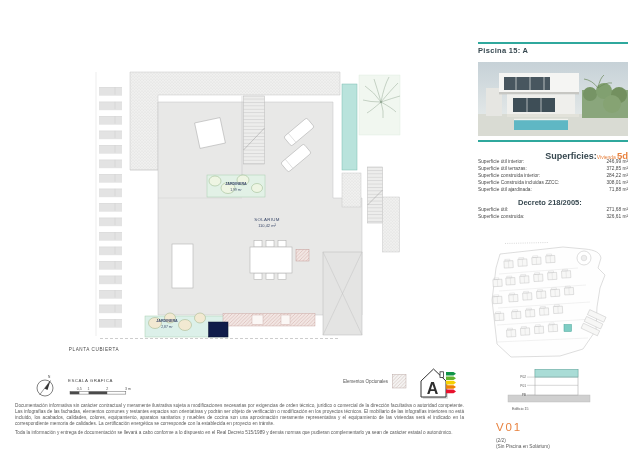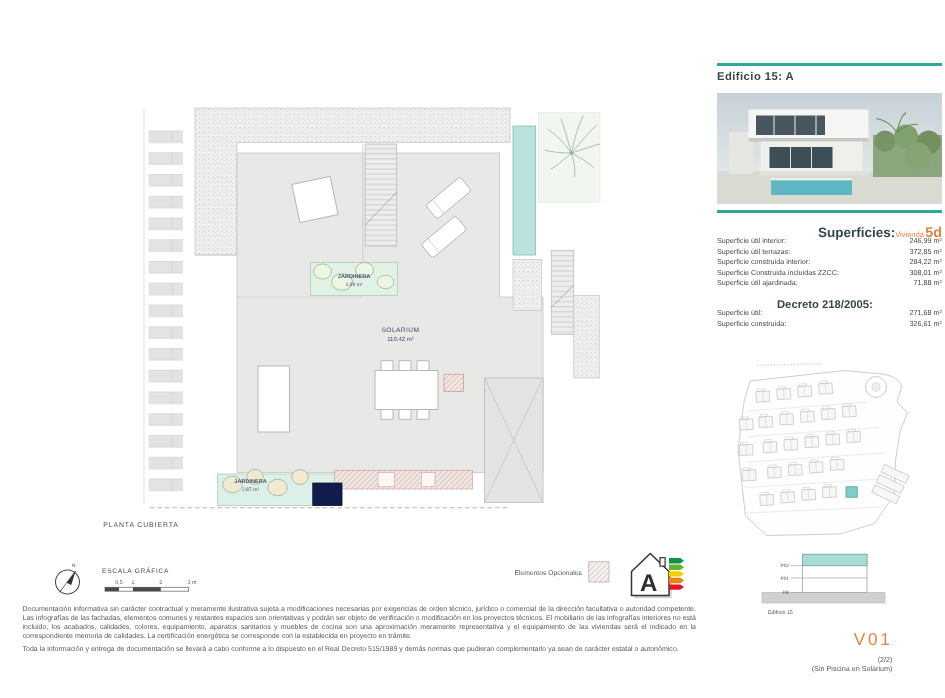--- a/index.html
+++ b/index.html
@@ -15,21 +15,21 @@
   .sup-head .h1{font-size:9px;font-weight:bold;color:#36474f;}
   .viv{color:#e8823f;}
   .viv .small{font-size:5px;margin-right:1px;}
   .viv .big{font-size:9.5px;font-weight:bold;}
   .srow{position:absolute;left:478px;width:150px;display:flex;justify-content:space-between;
         font-size:4.8px;color:#4a4a4a;line-height:1;}
   .dec-head{position:absolute;left:478px;top:198px;font-size:7.5px;font-weight:bold;color:#36474f;padding-left:40px;}
   .disclaimer{position:absolute;left:15px;top:403px;width:449px;font-size:4.7px;
         line-height:1.26;color:#5a5a5a;text-align:justify;}
   .disclaimer p{margin:0 0 3.5px 0;}
-  .version{position:absolute;left:460px;top:421px;width:135px;text-align:right;}
+  .version{position:absolute;left:496px;top:421px;width:135px;text-align:left;}
   .version .v{font-size:11.5px;letter-spacing:1.8px;color:#e8823f;}
   .version .sheet{font-size:4.8px;color:#5a5a5a;margin-top:5px;}
   .version .note{font-size:4.8px;color:#5a5a5a;margin-top:1px;}
 </style>
 </head>
 <body>
 
 <div class="page">
 
 <svg width="630" height="465" viewBox="0 0 630 465">
@@ -302,21 +302,21 @@
     <line x1="527" y1="385.3" x2="578" y2="385.3" stroke="#9a9a9a" stroke-width="0.4"></line>
     <line x1="527" y1="395" x2="535" y2="395" stroke="#9a9a9a" stroke-width="0.4"></line>
     <text x="526" y="378.3" font-size="3.2" fill="#555" text-anchor="end">P02</text>
     <text x="526" y="386.5" font-size="3.2" fill="#555" text-anchor="end">P01</text>
     <text x="526" y="396.2" font-size="3.2" fill="#555" text-anchor="end">PB</text>
     <text x="512" y="409.5" font-size="3.6" fill="#555">Edificio 15</text>
   </g>
 </svg>
 
 <div class="rule" style="top:42px"></div>
-<div class="bldg-title">Edificio 15: A</div>
+<div class="bldg-title">Piscina 15: A</div>
 <div class="rule" style="top:140px"></div>
 
 <div class="sup-head">
   <span class="h1">Superficies:</span>
   <span class="viv"><span class="small">Vivienda</span><span class="big">5d</span></span>
 </div>
 
 <div class="srow" style="top:160px">
   <span>Superficie útil interior:</span>
   <span>246,99 m²</span>

